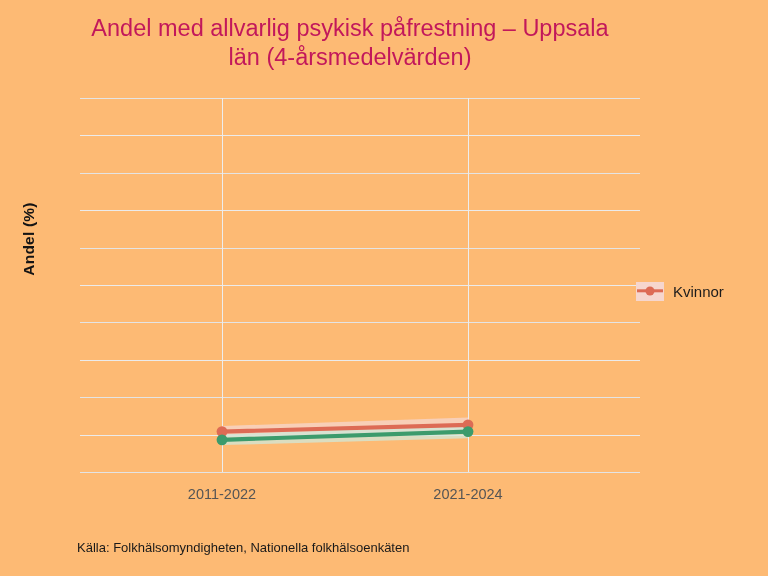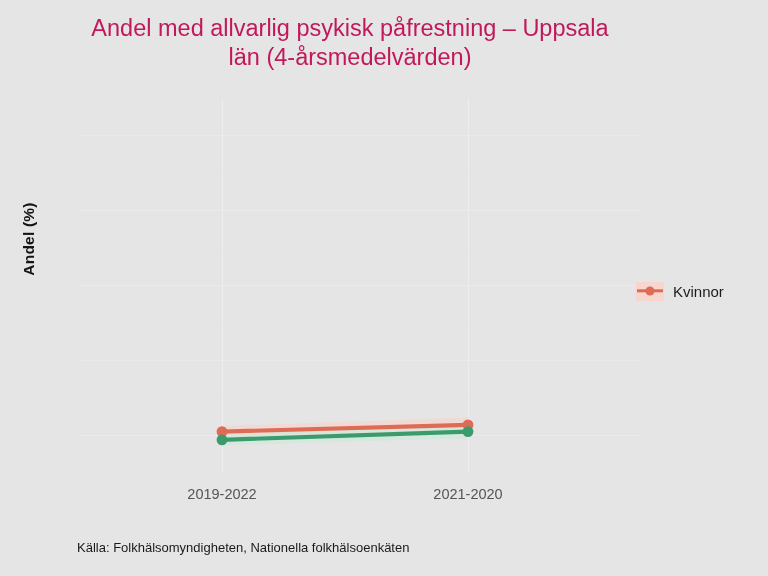--- a/index.html
+++ b/index.html
@@ -6,21 +6,21 @@
   html, body {
     margin: 0; padding: 0;
     width: 768px; height: 576px;
     background: #ffffff;
     font-family: "Liberation Sans", sans-serif;
     overflow: hidden;
   }
   #stage {
     position: relative;
     width: 768px; height: 576px;
-    background: #e5e5e5;
+    background: #fdba74;
   }
 
   
   #chart-title {
     position: absolute;
     left: 40px; top: 14px;
     width: 620px;
     text-align: center;
     font-size: 23.5px;
     line-height: 29px;
@@ -135,22 +135,22 @@
         <div class="hgrid" style="top: 187px;"></div>
         <div class="hgrid" style="top: 112.2px;"></div>
         <div class="hgrid" style="top: 37.4px;"></div>
       </div>
     <div id="vgridlines">
         <div class="vgrid" style="left: 142px;"></div>
         <div class="vgrid" style="left: 388px;"></div>
       </div>
     <div id="yticks"></div>
     <div id="xticks">
-        <div class="xtick" style="left: 142px;">2019-2022</div>
-        <div class="xtick" style="left: 388px;">2021-2020</div>
+        <div class="xtick" style="left: 142px;">2011-2022</div>
+        <div class="xtick" style="left: 388px;">2021-2024</div>
       </div>
     <div id="series-layer">
         <svg width="560" height="374" viewBox="0 0 560 374" style="position: absolute; left: 0px; top: 0px;">
           <polygon points="142,327.998 388,319.396 388,334.356 142,339.218" fill="#F6D6CE" fill-opacity="0.75"></polygon>
         </svg>
         <svg width="560" height="374" viewBox="0 0 560 374" style="position: absolute; left: 0px; top: 0px;">
           <polygon points="142,336.6 388,326.876 388,340.34000000000003 142,347.072" fill="#CFE8D9" fill-opacity="0.75"></polygon>
         </svg>
         <svg width="560" height="374" viewBox="0 0 560 374" style="position: absolute; left: 0px; top: 0px;">
           <polyline points="142,333.608 388,326.876" fill="none" stroke="#DD6B55" stroke-width="4.2" stroke-linecap="round"></polyline>

